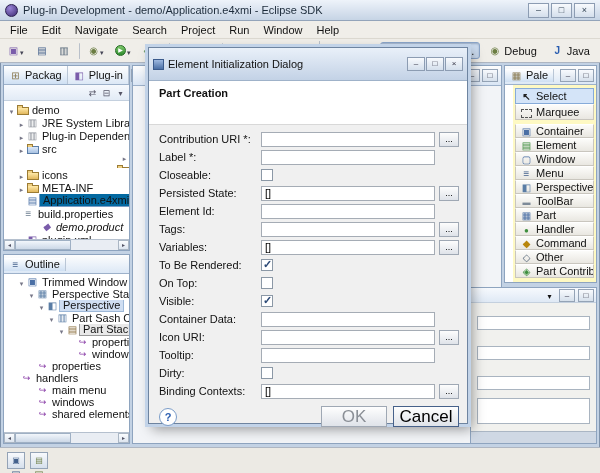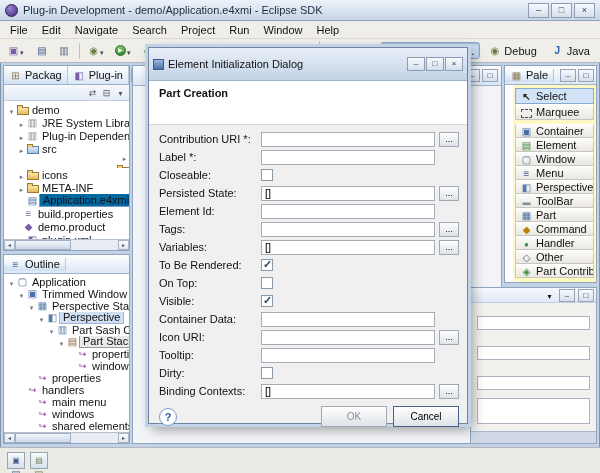--- a/index.html
+++ b/index.html
@@ -122,21 +122,21 @@
 .fbrowse{width:20px;height:15px;margin-left:4px;flex:none;border:1px solid #9fa8b4;
   background:linear-gradient(#fdfdfd,#dfe3e9);font-size:9px;line-height:9px;font-family:inherit;}
 .fbsp{width:24px;flex:none;}
 .cbwrap{flex:1;display:flex;align-items:center;}
 .cb{width:12px;height:12px;border:1px solid #8b98a6;background:#fff;display:inline-block;position:relative;}
 .cb[data-checked="true"]::before{content:"✓";position:absolute;left:1px;top:-2px;font-size:11px;font-weight:bold;color:#2d4a77;}
 .dfooter{flex:none;display:flex;align-items:center;padding:6px 8px 8px 10px;}
 .helpbtn{width:18px;height:18px;border:1px solid #7a9cc8;border-radius:50%;background:#fff;
   color:#2a5db0;font-weight:bold;text-align:center;line-height:16px;}
 .dlgbtn{width:66px;height:21px;border:1px solid #9fa8b4;background:linear-gradient(#fefefe,#dfe3e9);
-  font-family:inherit;font-size:10px;}
+  font-family:inherit;font-size:17px;}
 .dlgbtn.ok{margin-left:auto;color:#8a8f96;}
 .dlgbtn.cancel{margin-left:6px;border-color:#46618a;}
 
 
 [data-name="new-wizard-icon"]::before{content:"▣";color:#7a5caa;}
 [data-name="save-icon"]::before{content:"▤";color:#44618c;}
 [data-name="print-icon"]::before{content:"▥";color:#5a6b7d;}
 [data-name="debug-icon"]::before{content:"◉";color:#6b7d42;}
 [data-name="run-icon"]{width:11px;height:11px;margin:1px;border-radius:50%;background:linear-gradient(#7ec86a,#2e8b2e);border:1px solid #256b25;}
 [data-name="run-icon"]::before{content:"▶";display:block;color:#fff;font-size:6px;line-height:9px;}
@@ -396,21 +396,21 @@
           <span class="gi" data-name="e4xmi-file-icon"></span>
           <span class="tlabel" data-name="tree-item-label">Application.e4xmi</span>
         </div>
 
         <div class="trow" data-name="tree-item" style="padding-left: 9px;">
           <span class="tw" data-name="twistie-icon" data-tw="none"></span>
           <span class="gi" data-name="properties-file-icon"></span>
           <span class="tlabel" data-name="tree-item-label">build.properties</span>
         </div>
 
-        <div class="trow" data-name="tree-item" style="padding-left: 9px;">
+        <div class="trow" data-name="tree-item" style="padding-left: 27px; font-style: italic;">
           <span class="tw" data-name="twistie-icon" data-tw="none"></span>
           <span class="gi" data-name="product-file-icon"></span>
           <span class="tlabel" data-name="tree-item-label">demo.product</span>
         </div>
 
         <div class="trow" data-name="tree-item" style="padding-left: 13px;">
           <span class="tw" data-name="twistie-icon" data-tw="none"></span>
           <span class="gi" data-name="plugin-file-icon"></span>
           <span class="tlabel" data-name="tree-item-label">plugin.xml</span>
         </div>
@@ -426,25 +426,20 @@
   <div class="panel" style="left:3px;top:254px;width:127px;height:190px;" data-name="outline-panel">
     <div class="tabrow" data-name="outline-tabrow">
       <div class="vtab active" data-name="tab-outline">
         <span class="gi" data-name="outline-icon"></span>
         <span data-name="outline-tab-label">Outline</span>
       </div>
       <span class="spacer"></span>
     </div>
     <div class="tree tree-sm" data-name="outline-tree">
 
-        <div class="trow" data-name="tree-item" style="padding-left: 3px;">
-          <span class="tw" data-name="twistie-icon" data-tw="expanded"></span>
-          <span class="gi" data-name="application-icon"></span>
-          <span class="tlabel" data-name="tree-item-label">Application</span>
-        </div>
 
         <div class="trow" data-name="tree-item" style="padding-left: 13px;">
           <span class="tw" data-name="twistie-icon" data-tw="expanded"></span>
           <span class="gi" data-name="trimmed-window-icon"></span>
           <span class="tlabel" data-name="tree-item-label">Trimmed Window - demo</span>
         </div>
 
         <div class="trow" data-name="tree-item" style="padding-left: 23px;">
           <span class="tw" data-name="twistie-icon" data-tw="expanded"></span>
           <span class="gi" data-name="perspective-stack-icon"></span>
@@ -480,21 +475,21 @@
           <span class="gi" data-name="link-arrow-icon"></span>
           <span class="tlabel" data-name="tree-item-label">windows</span>
         </div>
 
         <div class="trow" data-name="tree-item" style="padding-left: 23px;">
           <span class="tw" data-name="twistie-icon" data-tw="none"></span>
           <span class="gi" data-name="link-arrow-icon"></span>
           <span class="tlabel" data-name="tree-item-label">properties</span>
         </div>
 
-        <div class="trow" data-name="tree-item" style="padding-left: 13px;">
+        <div class="trow" data-name="tree-item" style="padding-left: 7px;">
           <span class="tw" data-name="twistie-icon" data-tw="none"></span>
           <span class="gi" data-name="link-arrow-icon"></span>
           <span class="tlabel" data-name="tree-item-label">handlers</span>
         </div>
 
         <div class="trow" data-name="tree-item" style="padding-left: 23px;">
           <span class="tw" data-name="twistie-icon" data-tw="none"></span>
           <span class="gi" data-name="link-arrow-icon"></span>
           <span class="tlabel" data-name="tree-item-label">main menu</span>
         </div>
@@ -582,27 +577,27 @@
             <span class="gi" data-name="toolbar-icon"></span>
             <span data-name="palette-entry-label">ToolBar</span>
           </div>
 
           <div class="pal-item" data-name="palette-entry">
             <span class="gi" data-name="part-icon"></span>
             <span data-name="palette-entry-label">Part</span>
           </div>
 
           <div class="pal-item" data-name="palette-entry">
+            <span class="gi" data-name="handler-icon"></span>
+            <span data-name="palette-entry-label">Handler</span>
+          </div>
+
+          <div class="pal-item" data-name="palette-entry">
             <span class="gi" data-name="command-icon"></span>
             <span data-name="palette-entry-label">Command</span>
-          </div>
-
-          <div class="pal-item" data-name="palette-entry">
-            <span class="gi" data-name="handler-icon"></span>
-            <span data-name="palette-entry-label">Handler</span>
           </div>
 
           <div class="pal-item" data-name="palette-entry">
             <span class="gi" data-name="other-icon"></span>
             <span data-name="palette-entry-label">Other</span>
           </div>
 
           <div class="pal-item" data-name="palette-entry">
             <span class="gi" data-name="part-contributions-icon"></span>
             <span data-name="palette-entry-label">Part Contributions</span>

